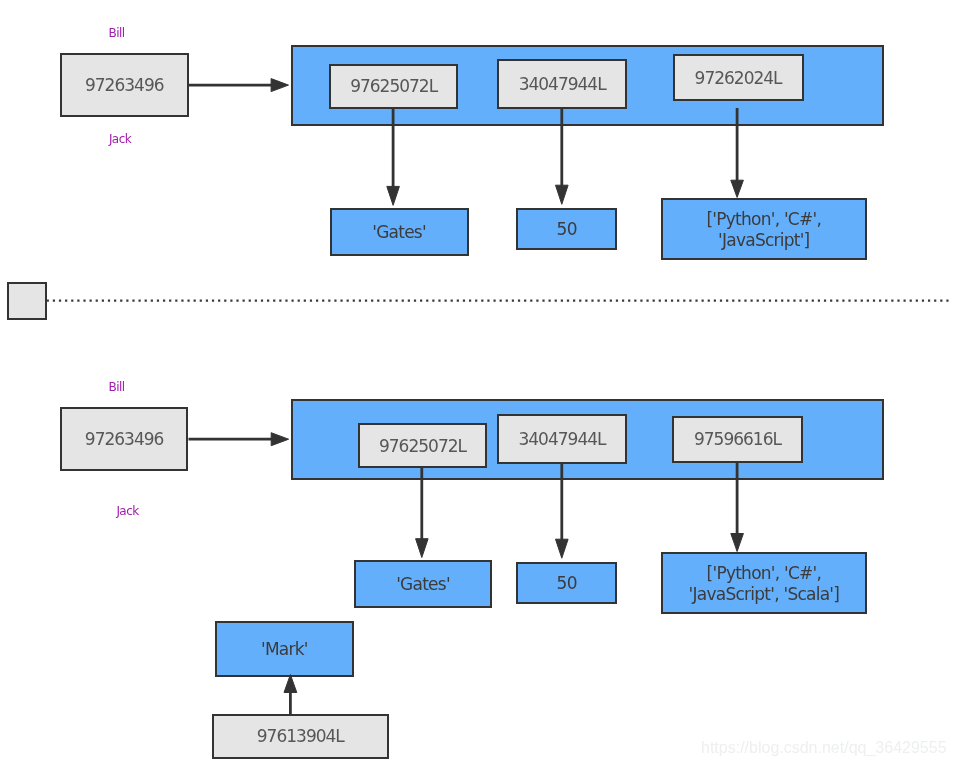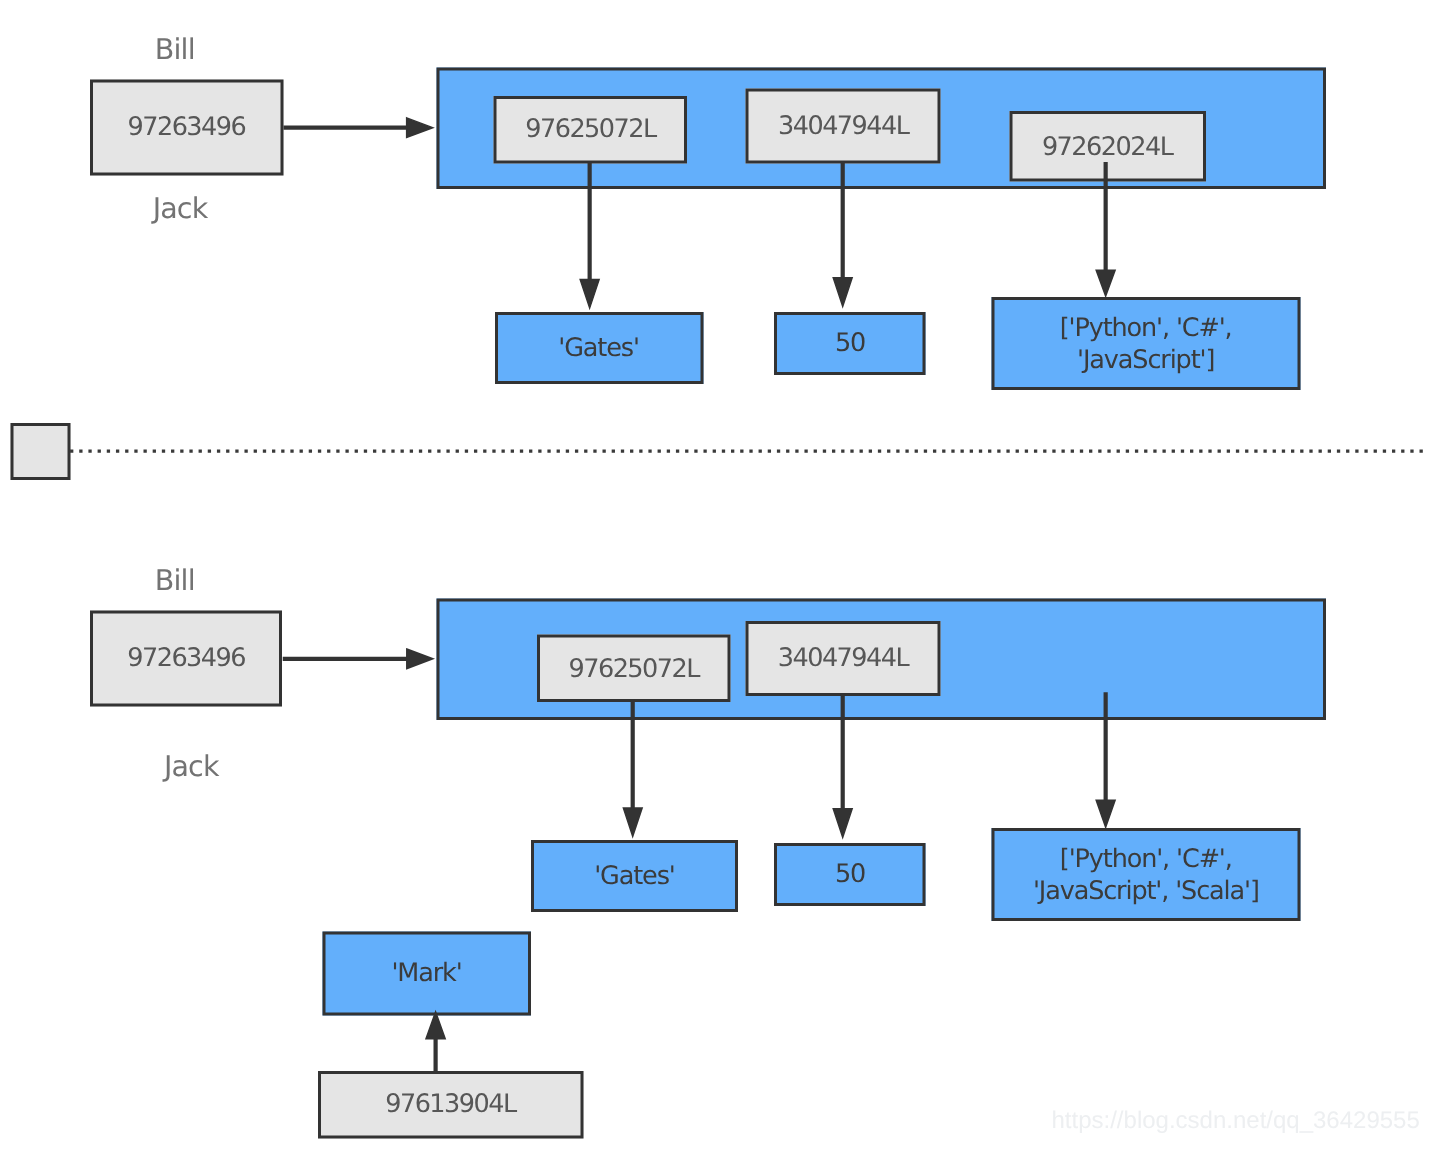--- a/index.html
+++ b/index.html
@@ -8,21 +8,21 @@
        font-family:"DejaVu Sans",sans-serif;-webkit-font-smoothing:antialiased;}
   .stage{position:absolute;left:0;top:0;width:955px;height:767px;}
   svg.layer{position:absolute;left:0;top:0;width:955px;height:767px;}
   .node{position:absolute;box-sizing:border-box;display:flex;align-items:center;
         justify-content:center;text-align:center;}
   .node .t{display:block;white-space:pre;transform:translateZ(0);}
   .wbox{background:#e5e5e5;border:2.4px solid #333333;}
   .bbox{background:#63affb;border:2.4px solid #333333;}
   .panel{background:#63affb;border:2.4px solid #333333;position:absolute;box-sizing:border-box;}
   .num{font-size:17px;letter-spacing:-1px;color:#575757;}
-  .lab{font-size:19px;letter-spacing:-0.55px;color:#737373;}
+  .lab{font-size:12px;letter-spacing:-0.55px;color:#a21caf;}
   .val{font-size:17px;letter-spacing:-0.75px;color:#3b3b3b;line-height:21.1px;padding-top:1.9px;}
   .watermark{position:absolute;font-size:16px;color:#edeff1;white-space:nowrap;letter-spacing:0;
              line-height:1;font-family:"Liberation Sans",sans-serif;transform:translateZ(0);}
 </style>
 </head>
 <body>
 
 <div class="stage">
 
   <div class="node lab" style="left:94.5px;top:20.7px;width:44px;height:24px;">
@@ -38,21 +38,21 @@
   </div>
 
   <div class="panel" style="left:290.5px;top:45px;width:593.4px;height:81px;"></div>
 
   <div class="node wbox num" style="left:329px;top:63.9px;width:129.3px;height:45.1px;">
     <span class="t">97625072L</span>
   </div>
   <div class="node wbox num" style="left:497px;top:59.1px;width:130.3px;height:49.6px;">
     <span class="t">34047944L</span>
   </div>
-  <div class="node wbox num" style="left:672.6px;top:74px;width:131px;height:47.1px;">
+  <div class="node wbox num" style="left:672.6px;top:54px;width:131px;height:47.1px;">
     <span class="t">97262024L</span>
   </div>
 
   <div class="node bbox val" style="left:329.5px;top:207.7px;width:139.1px;height:48.8px;">
     <span class="t">'Gates'</span>
   </div>
   <div class="node bbox val" style="left:516.1px;top:207.7px;width:101.2px;height:42.7px;">
     <span class="t">50</span>
   </div>
   <div class="node bbox val" style="left:660.6px;top:197.8px;width:206.4px;height:62.3px;">
@@ -74,20 +74,23 @@
     <span class="t">Jack</span>
   </div>
 
   <div class="panel" style="left:290.7px;top:399px;width:593.6px;height:81px;"></div>
 
   <div class="node wbox num" style="left:357.7px;top:422.9px;width:129.6px;height:45.3px;">
     <span class="t">97625072L</span>
   </div>
   <div class="node wbox num" style="left:496.7px;top:414.3px;width:130.6px;height:49.9px;">
     <span class="t">34047944L</span>
+  </div>
+  <div class="node wbox num" style="left:671.7px;top:415.8px;width:131.5px;height:47.3px;">
+    <span class="t">97596616L</span>
   </div>
 
   <div class="node bbox val" style="left:353.7px;top:559.5px;width:138.6px;height:48.6px;">
     <span class="t">'Gates'</span>
   </div>
   <div class="node bbox val" style="left:516.1px;top:561.9px;width:101.2px;height:42.4px;">
     <span class="t">50</span>
   </div>
   <div class="node bbox val" style="left:660.8px;top:551.8px;width:206.2px;height:62.4px;">
     <span class="t">['Python', 'C#',

